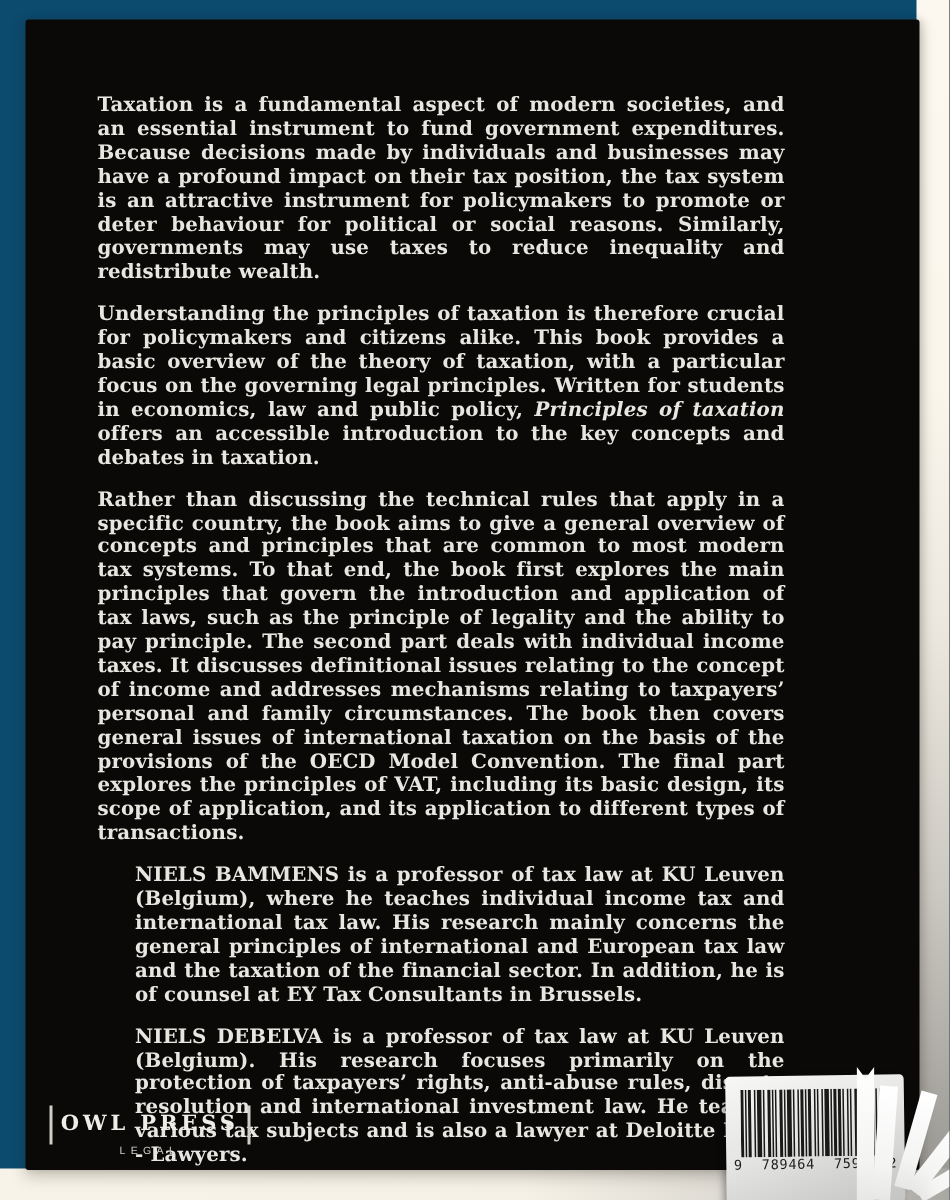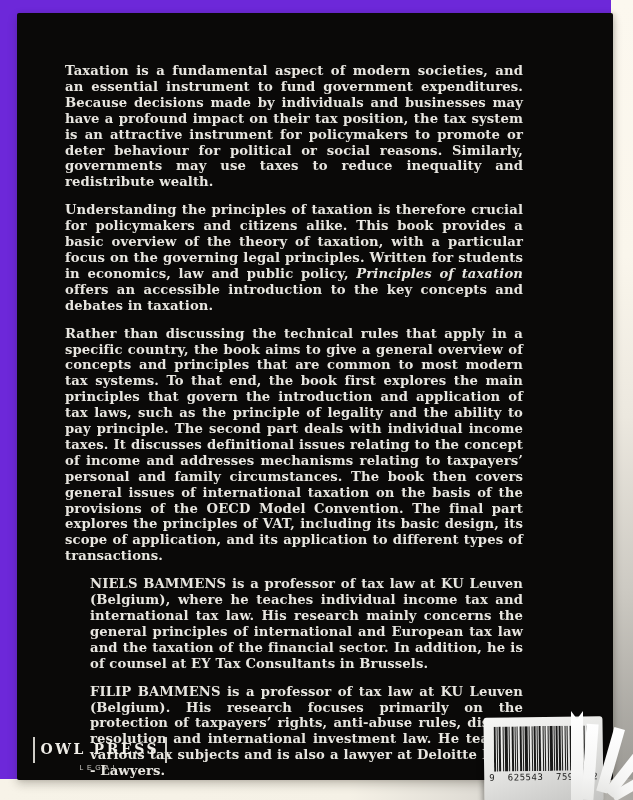--- a/index.html
+++ b/index.html
@@ -3,21 +3,21 @@
 <meta charset="utf-8">
 <style>
   html, body { margin: 0; padding: 0; }
   body { background: #faf6ec; }
 
   .canvas {
     position: relative;
     width: 633px;
     height: 800px;
     overflow: hidden;
-    background: #6d28d9;
+    background: #0c4a6e;
     font-family: "DejaVu Serif", serif;
   }
 
   
   .bg-right {
     position: absolute; left: 611px; top: 0; width: 22px; height: 800px;
     background: linear-gradient(180deg,
       #fcf8ef 0%, #faf6ec 32%, #ece8df 52%, #ccc9c2 74%, #96948f 100%);
   }
   .bg-bottom {
@@ -118,21 +118,21 @@
   <div class="bg-bottom"></div>
 
   <div class="cover">
 
     <div class="text-block">
 
     <p class="para"><span>Taxation is a fundamental aspect of modern societies, and an essential instrument to fund government expenditures. Because decisions made by individuals and businesses may have a profound impact on their tax position, the tax system is an attractive instrument for policymakers to promote or deter behaviour for political or social reasons. Similarly, governments may use taxes to reduce inequality and redistribute wealth.</span></p>
         <p class="para"><span>Understanding the principles of taxation is therefore crucial for policymakers and citizens alike. This book provides a basic overview of the theory of taxation, with a particular focus on the governing legal principles. Written for students in economics, law and public policy, </span><span class="seg-italic">Principles of taxation</span><span> offers an accessible introduction to the key concepts and debates in taxation.</span></p>
         <p class="para"><span>Rather than discussing the technical rules that apply in a specific country, the book aims to give a general overview of concepts and principles that are common to most modern tax systems. To that end, the book first explores the main principles that govern the introduction and application of tax laws, such as the principle of legality and the ability to pay principle. The second part deals with individual income taxes. It discusses definitional issues relating to the concept of income and addresses mechanisms relating to taxpayers’ personal and family circumstances. The book then covers general issues of international taxation on the basis of the provisions of the OECD Model Convention. The final part explores the principles of VAT, including its basic design, its scope of application, and its application to different types of transactions.</span></p>
         <p class="para indent"><span class="seg-bold">NIELS BAMMENS</span><span> is a professor of tax law at KU Leuven (Belgium), where he teaches individual income tax and international tax law. His research mainly concerns the general principles of international and European tax law and the taxation of the financial sector. In addition, he is of counsel at EY Tax Consultants in Brussels.</span></p>
-        <p class="para indent"><span class="seg-bold">FILIP BAMMENS</span><span> is a professor of tax law at KU Leuven (Belgium). His research focuses primarily on the protection of taxpayers’ rights, anti-abuse rules, dispute resolution and international investment law. He teaches various tax subjects and is also a lawyer at Deloitte Legal - Lawyers.</span></p>
+        <p class="para indent"><span class="seg-bold">NIELS DEBELVA</span><span> is a professor of tax law at KU Leuven (Belgium). His research focuses primarily on the protection of taxpayers’ rights, anti-abuse rules, dispute resolution and international investment law. He teaches various tax subjects and is also a lawyer at Deloitte Legal - Lawyers.</span></p>
       </div>
 
     <div class="owl-logo">
       <div class="owl-row">
         <span class="owl-bar"></span>
         <span class="owl-name">OWL PRESS</span>
         <span class="owl-bar"></span>
       </div>
       <div class="owl-imprint">LEGAL</div>
     </div>
@@ -209,21 +209,21 @@
         <span class="bar" style="width: 1px;"></span>
         <span class="gap" style="width: 2px;"></span>
         <span class="bar" style="width: 2px;"></span>
         <span class="gap" style="width: 1px;"></span>
         <span class="bar" style="width: 1px;"></span>
         <span class="gap" style="width: 3px;"></span>
       </div>
     <div class="barcode-digits">
 
     <span>9</span>
-        <span>625543</span>
+        <span>789464</span>
         <span>7594</span>
         <span>2</span>
       </div>
   </div>
 
   <div class="books-watermark">
     <div class="book book-1"></div>
     <div class="book book-2"></div>
     <div class="book book-3"></div>
     <div class="book book-4"></div>

